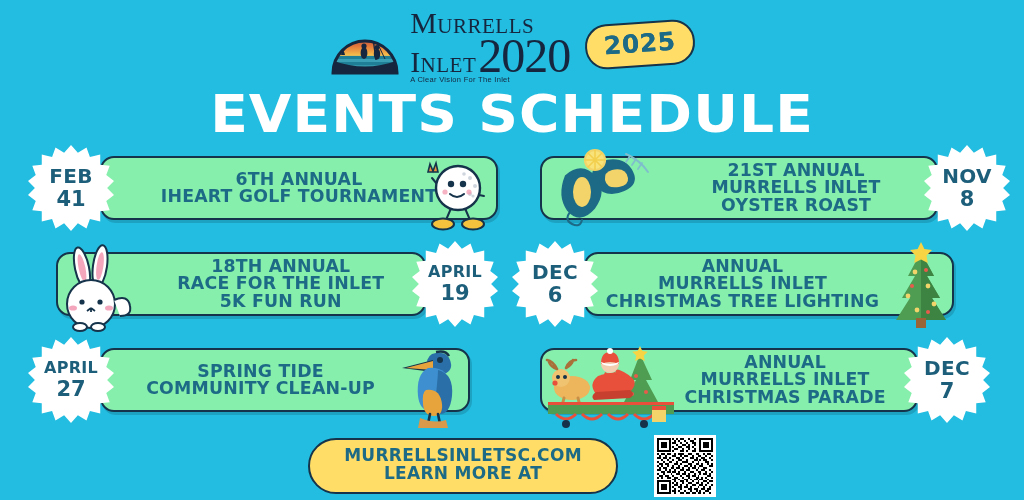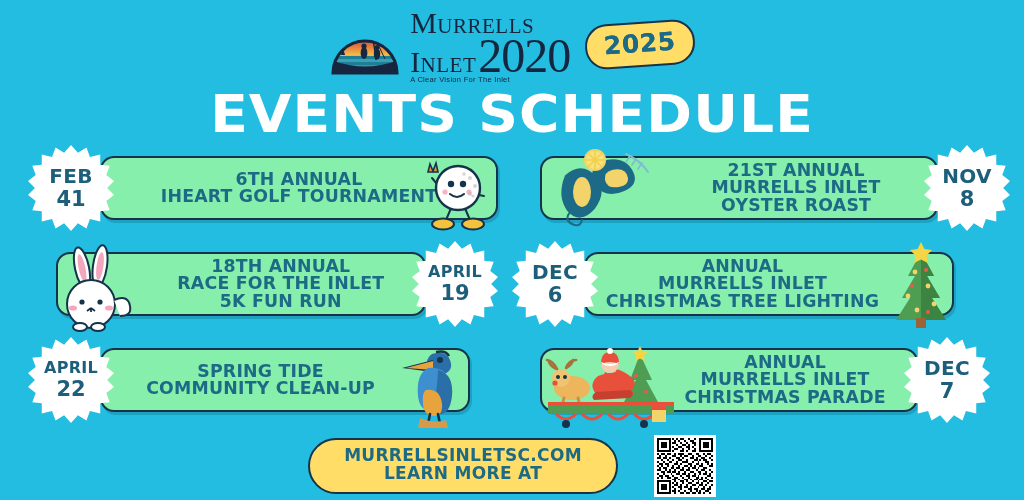--- a/index.html
+++ b/index.html
@@ -316,21 +316,21 @@
       </div>
       <div class="date-badge badge-left">
         <span class="m">DEC</span>
         <span class="d">6</span>
       </div>
     </div>
 
     <div class="event-row r3l">
       <div class="date-badge small-m badge-left">
         <span class="m">APRIL</span>
-        <span class="d">22</span>
+        <span class="d">27</span>
       </div>
       <div class="bar">
         <div class="bar-text" style="padding-right:54px">
           <span class="ln">SPRING TIDE</span>
           <span class="ln">COMMUNITY CLEAN-UP</span>
         </div>
         <div class="illo illo-r" style="right:4px;top:-16px">
           <svg width="72" height="96" viewBox="0 0 72 96">
             <path d="M40 20 q14-4 18 6 q4 10-6 14 q-12 4-16-6 q-3-10 4-14 z" fill="#2b6fa8"></path>
             <path d="M44 18 q10-2 13 4" stroke="#15334a" stroke-width="2.4" fill="none"></path>

